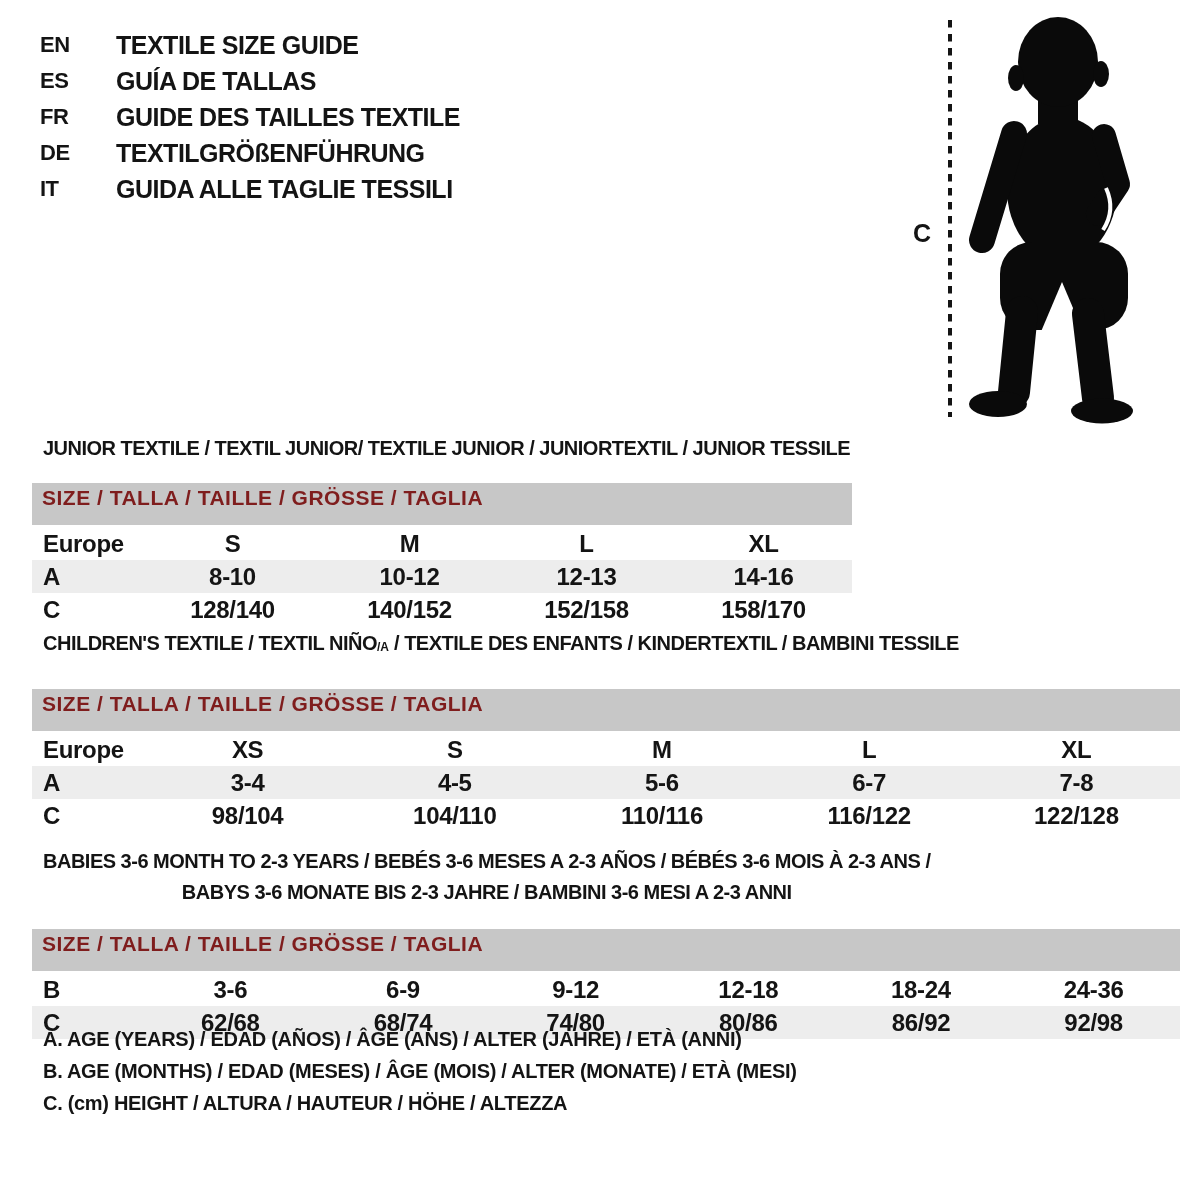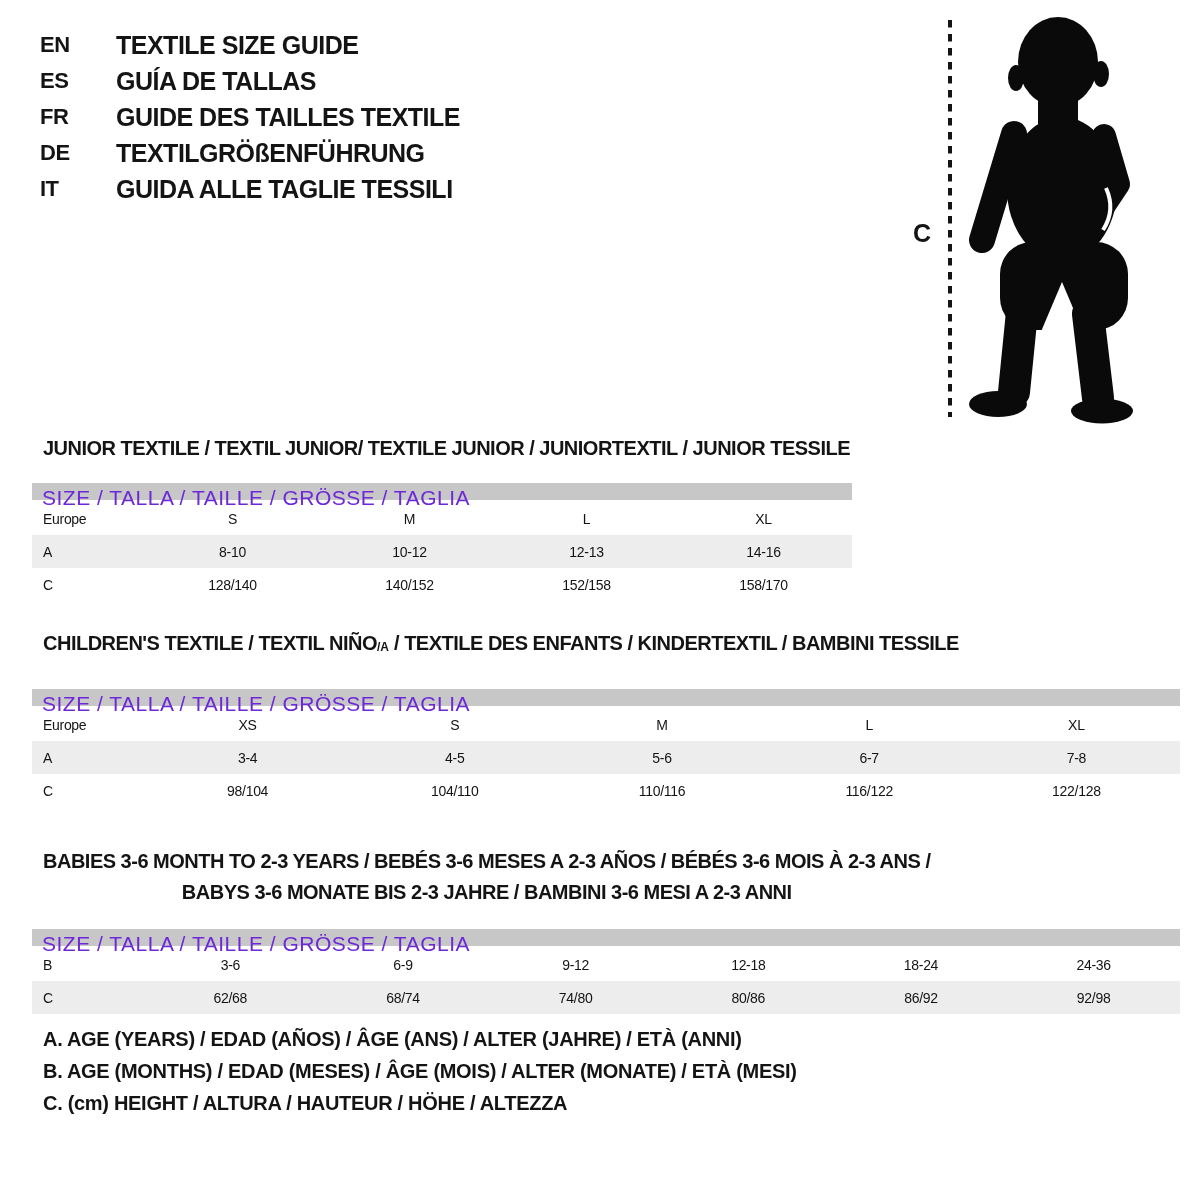--- a/index.html
+++ b/index.html
@@ -23,26 +23,26 @@
   #title-children{left:43px;top:628px;}
   #title-babies{left:43px;top:846px;text-align:center;}
   .sub{font-size:0.6em;vertical-align:-0.12em;letter-spacing:0;}
 
   
   .sec{position:absolute;}
   #sec-junior{left:32px;top:483px;width:820px;}
   #sec-children{left:32px;top:689px;width:1148px;}
   #sec-babies{left:32px;top:929px;width:1148px;}
   .size-bar{
-    height:17px;background:var(--bar-bg,#c7c7c7);color:#6d28d9;
-    font-size:21px;font-weight:400;letter-spacing:0.5px;line-height:29px;
+    height:42px;background:var(--bar-bg,#c7c7c7);color:#7f1d1d;
+    font-size:21px;font-weight:700;letter-spacing:0.5px;line-height:29px;
     padding-left:10px;box-sizing:border-box;
   }
   .size-table{border-collapse:collapse;table-layout:fixed;width:100%;margin-top:2px;}
-  .size-table td{height:33px;font-size:14px;font-weight:400;letter-spacing:-0.3px;text-align:center;padding:0;}
+  .size-table td{height:33px;font-size:24px;font-weight:700;letter-spacing:-0.3px;text-align:center;padding:0;}
   .size-table td.lbl{text-align:left;padding-left:11px;}
   .size-table tr.shaded{background:var(--stripe-bg,#ededed);}
 
   
   .legend{position:absolute;left:43px;top:1023px;}
   .legend-line{font-size:20px;font-weight:700;letter-spacing:-0.3px;line-height:32px;white-space:nowrap;}
 </style>
 </head>
 <body>
 

